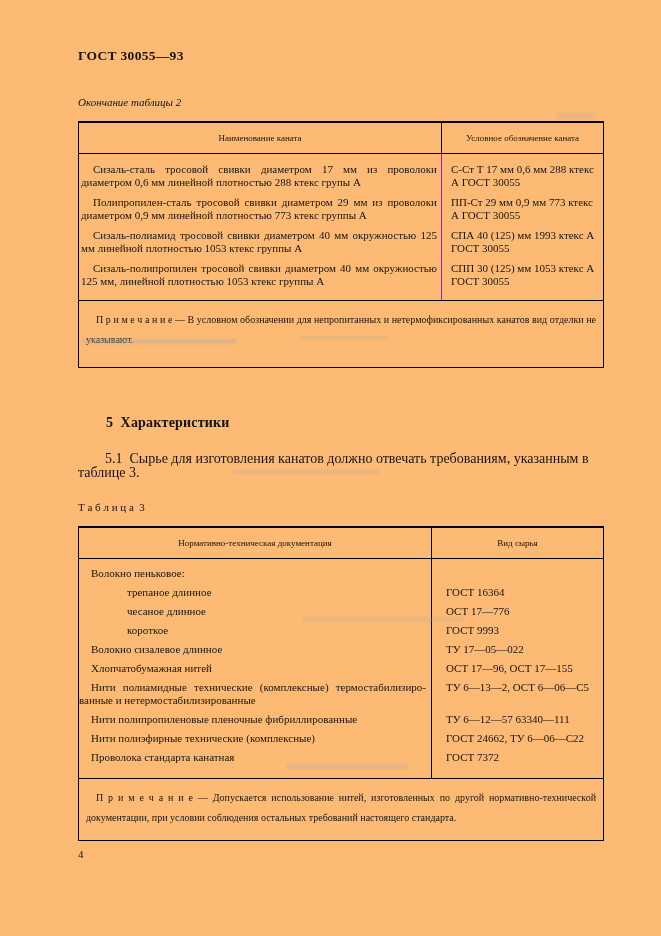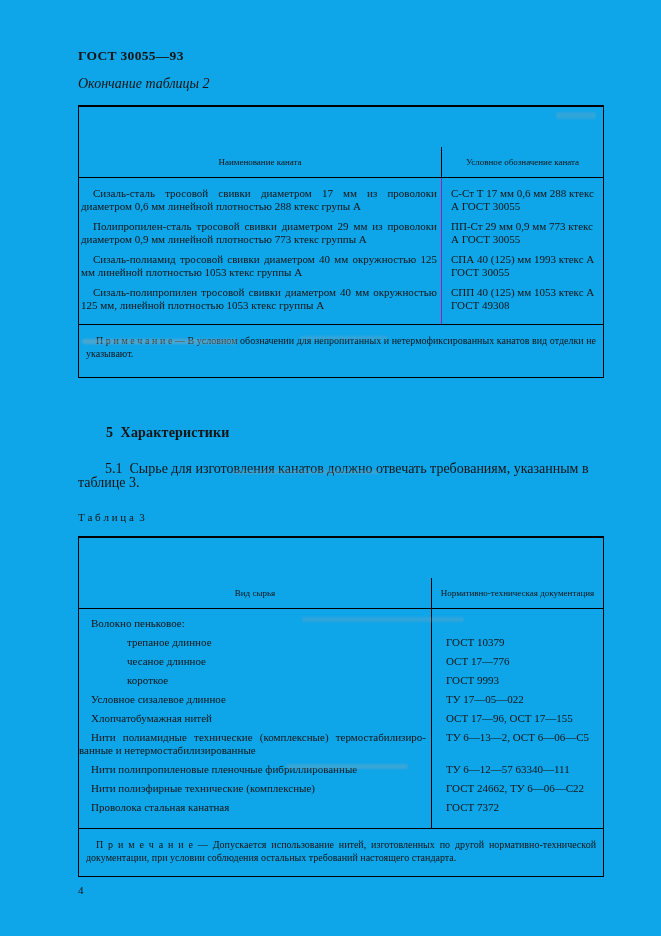--- a/index.html
+++ b/index.html
@@ -1,57 +1,57 @@
 <!DOCTYPE html>
 <html><head>
 <meta charset="utf-8">
 <style>
   html,body { margin:0; padding:0; background:#e8e8e8; }
   .page {
     position:relative;
     width:661px; height:936px;
     margin:0 auto;
-    background:#0ea5e9;
+    background:#fdba74;
     box-sizing:border-box;
     padding:48px 57px 0 78px;
     font-family:"Liberation Serif","DejaVu Serif",serif;
     color:#141414;
     overflow:hidden;
   }
   .doc-code { font-weight:bold; font-size:13.5px; letter-spacing:.3px; }
-  .t2-caption { font-style:italic; font-size:14px; margin-top:12px; }
+  .t2-caption { font-style:italic; font-size:11px; margin-top:32px; }
 
   .std-table { margin-top:13px; border:1.5px solid #000; border-top-width:2px; }
   .thead { display:grid; border-bottom:1.5px solid #000; }
   .t2 .thead, .t2 .tbody { grid-template-columns:362px 1fr; }
   .t3 .thead, .t3 .tbody { grid-template-columns:352px 1fr; }
   .th {
     font-size:9px; text-align:center;
     padding:8px 6px; min-height:14px;
-    display:flex; align-items:center; justify-content:center;margin-top:40px;
+    display:flex; align-items:center; justify-content:center;
   }
   .th + .th { border-left:1px solid #000; }
   .tbody { display:grid; }
   .trow { display:contents; }
   .cell { font-size:11px; line-height:13px; }
 
   .t2 .cell.name { text-align:justify; text-indent:12px; padding:7px 4px 0 2px; }
   .t2 .cell.desig { border-left:1px solid #a21caf; padding:7px 3px 0 9px; }
   .t2 .trow:first-child .cell { padding-top:9px; }
   .t2 .trow:last-child .cell { padding-bottom:12px; }
 
   .t3 .cell.mat { text-align:justify; text-indent:12px; padding:6px 5px 0 0; }
   .t3 .trow.sub .cell.mat { text-indent:0; padding-left:48px; text-align:left; }
   .t3 .cell.doc { border-left:1px solid #000; padding:6px 3px 0 14px; }
   .t3 .trow:first-child .cell { padding-top:8px; }
   .t3 .trow:last-child .cell { padding-bottom:14px; }
 
   .note {
     border-top:1px solid #000;
-    font-size:10px; line-height:13px;
+    font-size:10px; line-height:20px;
     text-align:justify; text-indent:10px;
     padding:9px 7px 17px 7px;
   }
   .t3 .note { padding-bottom:12px; }
 
   .sec-heading { font-weight:bold; font-size:14px; margin:47px 0 0 28px; letter-spacing:.2px; }
   .para { font-size:14px; line-height:14px; margin-top:21px; text-indent:27px; }
   .para.justify { text-align:justify; }
   .p52 { margin-top:36px; }
   .t3-caption { font-size:11px; margin-top:21px; }
@@ -90,76 +90,76 @@
       <div class="trow">
         <div class="cell name">Полипропилен-сталь тросовой свивки диаметром 29 мм из проволоки диаметром 0,9 мм линейной плотностью 773 ктекс группы А</div>
         <div class="cell desig">ПП-Ст 29 мм 0,9 мм 773 ктекс А ГОСТ 30055</div>
       </div>
       <div class="trow">
         <div class="cell name">Сизаль-полиамид тросовой свивки диаметром 40 мм окружностью 125 мм линейной плотностью 1053 ктекс группы А</div>
         <div class="cell desig">СПА 40 (125) мм 1993 ктекс А ГОСТ 30055</div>
       </div>
       <div class="trow">
         <div class="cell name">Сизаль-полипропилен тросовой свивки диаметром 40 мм окружностью 125 мм, линейной плотностью 1053 ктекс группы А</div>
-        <div class="cell desig">СПП 40 (125) мм 1053 ктекс А ГОСТ 49308</div>
+        <div class="cell desig">СПП 30 (125) мм 1053 ктекс А ГОСТ 30055</div>
       </div>
     </div>
     <div class="note">П р и м е ч а н и е — В условном обозначении для непропитанных и нетермофиксированных канатов вид отделки не указывают.</div>
   </div>
 
   <div class="sec-heading">5&nbsp; Характеристики</div>
 
   <div class="para">5.1&nbsp; Сырье для изготовления канатов должно отвечать требованиям, указанным в таблице 3.</div>
 
   <div class="t3-caption">Т а б л и ц а&nbsp; 3</div>
 
   <div class="std-table t3">
     <div class="thead">
+      <div class="th">Нормативно-техническая документация</div>
       <div class="th">Вид сырья</div>
-      <div class="th">Нормативно-техническая документация</div>
     </div>
     <div class="tbody">
       <div class="trow">
         <div class="cell mat">Волокно пеньковое:</div>
         <div class="cell doc"></div>
       </div>
       <div class="trow sub">
         <div class="cell mat">трепаное длинное</div>
-        <div class="cell doc">ГОСТ 10379</div>
+        <div class="cell doc">ГОСТ 16364</div>
       </div>
       <div class="trow sub">
         <div class="cell mat">чесаное длинное</div>
         <div class="cell doc">ОСТ 17—776</div>
       </div>
       <div class="trow sub">
         <div class="cell mat">короткое</div>
         <div class="cell doc">ГОСТ 9993</div>
       </div>
       <div class="trow">
-        <div class="cell mat">Условное сизалевое длинное</div>
+        <div class="cell mat">Волокно сизалевое длинное</div>
         <div class="cell doc">ТУ 17—05—022</div>
       </div>
       <div class="trow">
         <div class="cell mat">Хлопчатобумажная нитей</div>
         <div class="cell doc">ОСТ 17—96, ОСТ 17—155</div>
       </div>
       <div class="trow">
         <div class="cell mat">Нити полиамидные технические (комплексные) термостабилизиро­ванные и нетермостабилизированные</div>
         <div class="cell doc">ТУ 6—13—2, ОСТ 6—06—С5</div>
       </div>
       <div class="trow">
         <div class="cell mat">Нити полипропиленовые пленочные фибриллированные</div>
         <div class="cell doc">ТУ 6—12—57 63340—111</div>
       </div>
       <div class="trow">
         <div class="cell mat">Нити полиэфирные технические (комплексные)</div>
         <div class="cell doc">ГОСТ 24662, ТУ 6—06—С22</div>
       </div>
       <div class="trow">
-        <div class="cell mat">Проволока стальная канатная</div>
+        <div class="cell mat">Проволока стандарта канатная</div>
         <div class="cell doc">ГОСТ 7372</div>
       </div>
     </div>
     <div class="note">П р и м е ч а н и е — Допускается использование нитей, изготовленных по другой нормативно-технической документации, при условии соблюдения остальных требований настоящего стандарта.</div>
   </div>
 
 
   <div class="page-num">4</div>
 
   <div class="artifact a1"></div>

